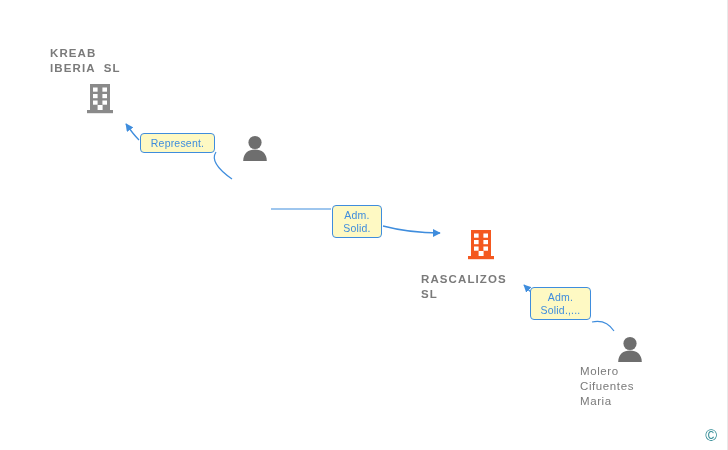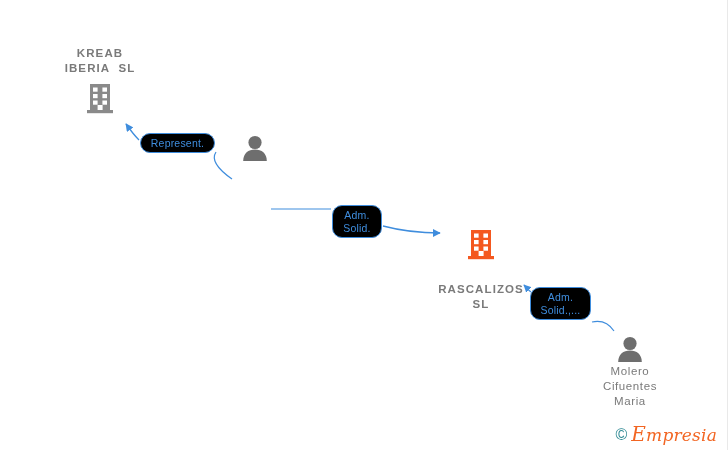--- a/index.html
+++ b/index.html
@@ -24,21 +24,21 @@
     position: absolute;
     left: 0;
     top: 0;
     width: 728px;
     height: 450px;
   }
 
   
   .node {
     position: absolute;
-    text-align: center;
+    text-align: left;
     user-select: none;
   }
   .node-label {
     font-size: 11.5px;
     line-height: 15px;
     color: #7a7a7a;
     letter-spacing: 0.6px;
     white-space: pre;
   }
   .node-label.company {
@@ -46,23 +46,23 @@
     letter-spacing: 1.1px;
   }
   .node-icon {
     display: block;
     margin: 0 auto;
   }
 
   
   .chip {
     position: absolute;
-    background: #000000;
+    background: #fef9c3;
     border: 1.3px solid #3f8ddd;
-    border-radius: 10px;
+    border-radius: 4px;
     color: #3f8ddd;
     font-size: 10.5px;
     line-height: 13px;
     text-align: center;
     padding: 3px 6px;
     box-sizing: border-box;
     white-space: pre;
     letter-spacing: 0.2px;
   }
 
@@ -142,21 +142,21 @@
       <rect x="3" y="2" width="20" height="26" fill="#f4581f"></rect>
       <rect x="0" y="28" width="26" height="3.2" fill="#f4581f"></rect>
       <rect x="6" y="5.5" width="4.6" height="4.2" fill="#ffffff"></rect>
       <rect x="15.4" y="5.5" width="4.6" height="4.2" fill="#ffffff"></rect>
       <rect x="6" y="12" width="4.6" height="4.2" fill="#ffffff"></rect>
       <rect x="15.4" y="12" width="4.6" height="4.2" fill="#ffffff"></rect>
       <rect x="6" y="18.5" width="4.6" height="4.2" fill="#ffffff"></rect>
       <rect x="15.4" y="18.5" width="4.6" height="4.2" fill="#ffffff"></rect>
       <rect x="10.6" y="23" width="5" height="5" fill="#ffffff"></rect>
     </svg>
-    <div class="node-label company" style="margin-top:22px;">RASCALIZOS
+    <div class="node-label company" style="margin-top:12px;">RASCALIZOS
 SL</div>
   </div>
 
   <div class="node" style="left:205px; top:131px; width:100px;">
     <svg class="node-icon" width="28" height="26" viewBox="0 0 28 26" style="margin-top:4px;">
       <circle cx="14" cy="7.5" r="6.6" fill="#6e6e6e"></circle>
       <path d="M 2.2 26 C 2.2 18.4 7.4 14.6 14 14.6 C 20.6 14.6 25.8 18.4 25.8 26 Z" fill="#6e6e6e"></path>
     </svg>
   </div>
 
@@ -173,16 +173,15 @@
   <div class="chip" style="left:140px; top:133px; width:75px; height:20px; line-height:13px;">Represent.</div>
 
   <div class="chip" style="left:332px; top:205px; width:50px; height:33px;">Adm.
 Solid.</div>
 
   <div class="chip" style="left:530px; top:287px; width:61px; height:33px;">Adm.
 Solid.,...</div>
 
   <div id="watermark">
     <span class="copy">©</span>
-    <span class="brand"><span class="cap">E</span><span>mpresia</span></span>
   </div>
 
 </div>
 
 </body></html>

